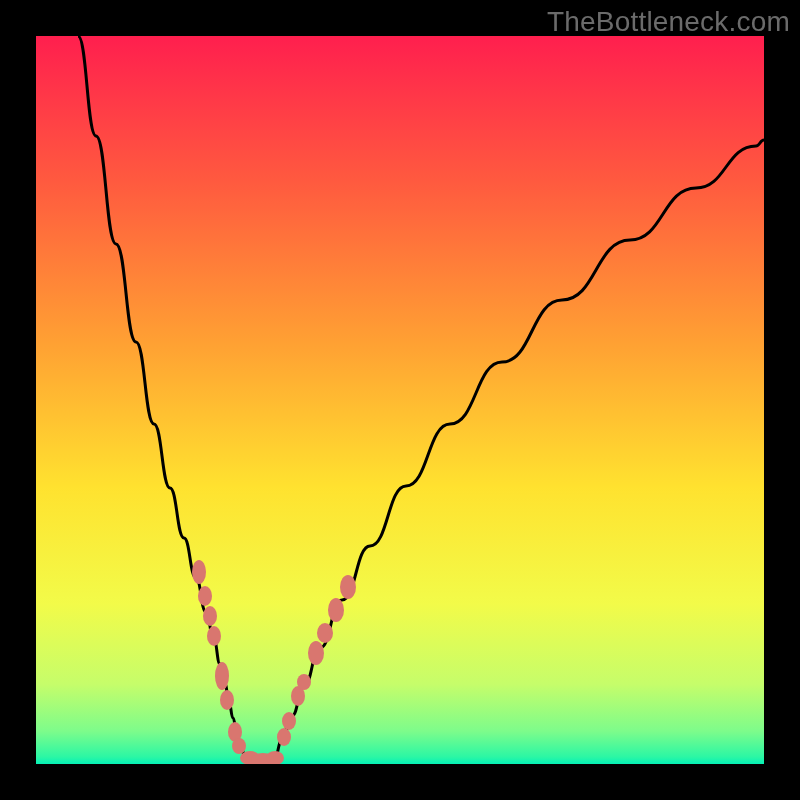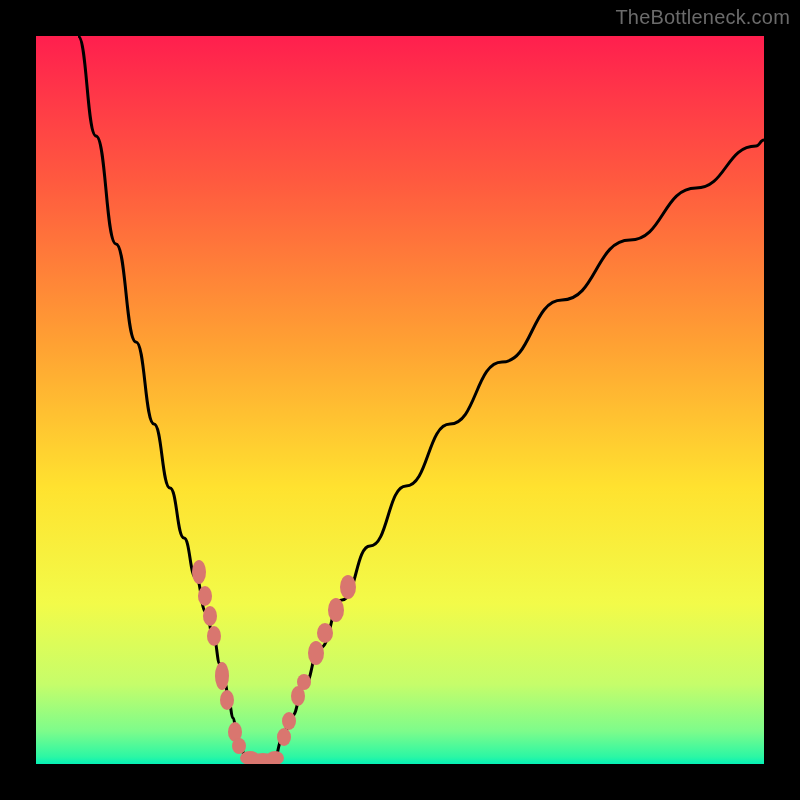--- a/index.html
+++ b/index.html
@@ -24,21 +24,21 @@
     left: 36px;
     top: 36px;
     width: 728px;
     height: 728px;
   }
   .watermark {
     position: absolute;
     top: 6px;
     right: 10px;
     color: #6b6b6b;
-    font-size: 20px;
+    font-size: 28px;
     font-weight: 500;
     letter-spacing: 0.2px;
     user-select: none;
   }
   svg { display: block; }
 </style>
 </head>
 <body>
 
 <div class="frame">

